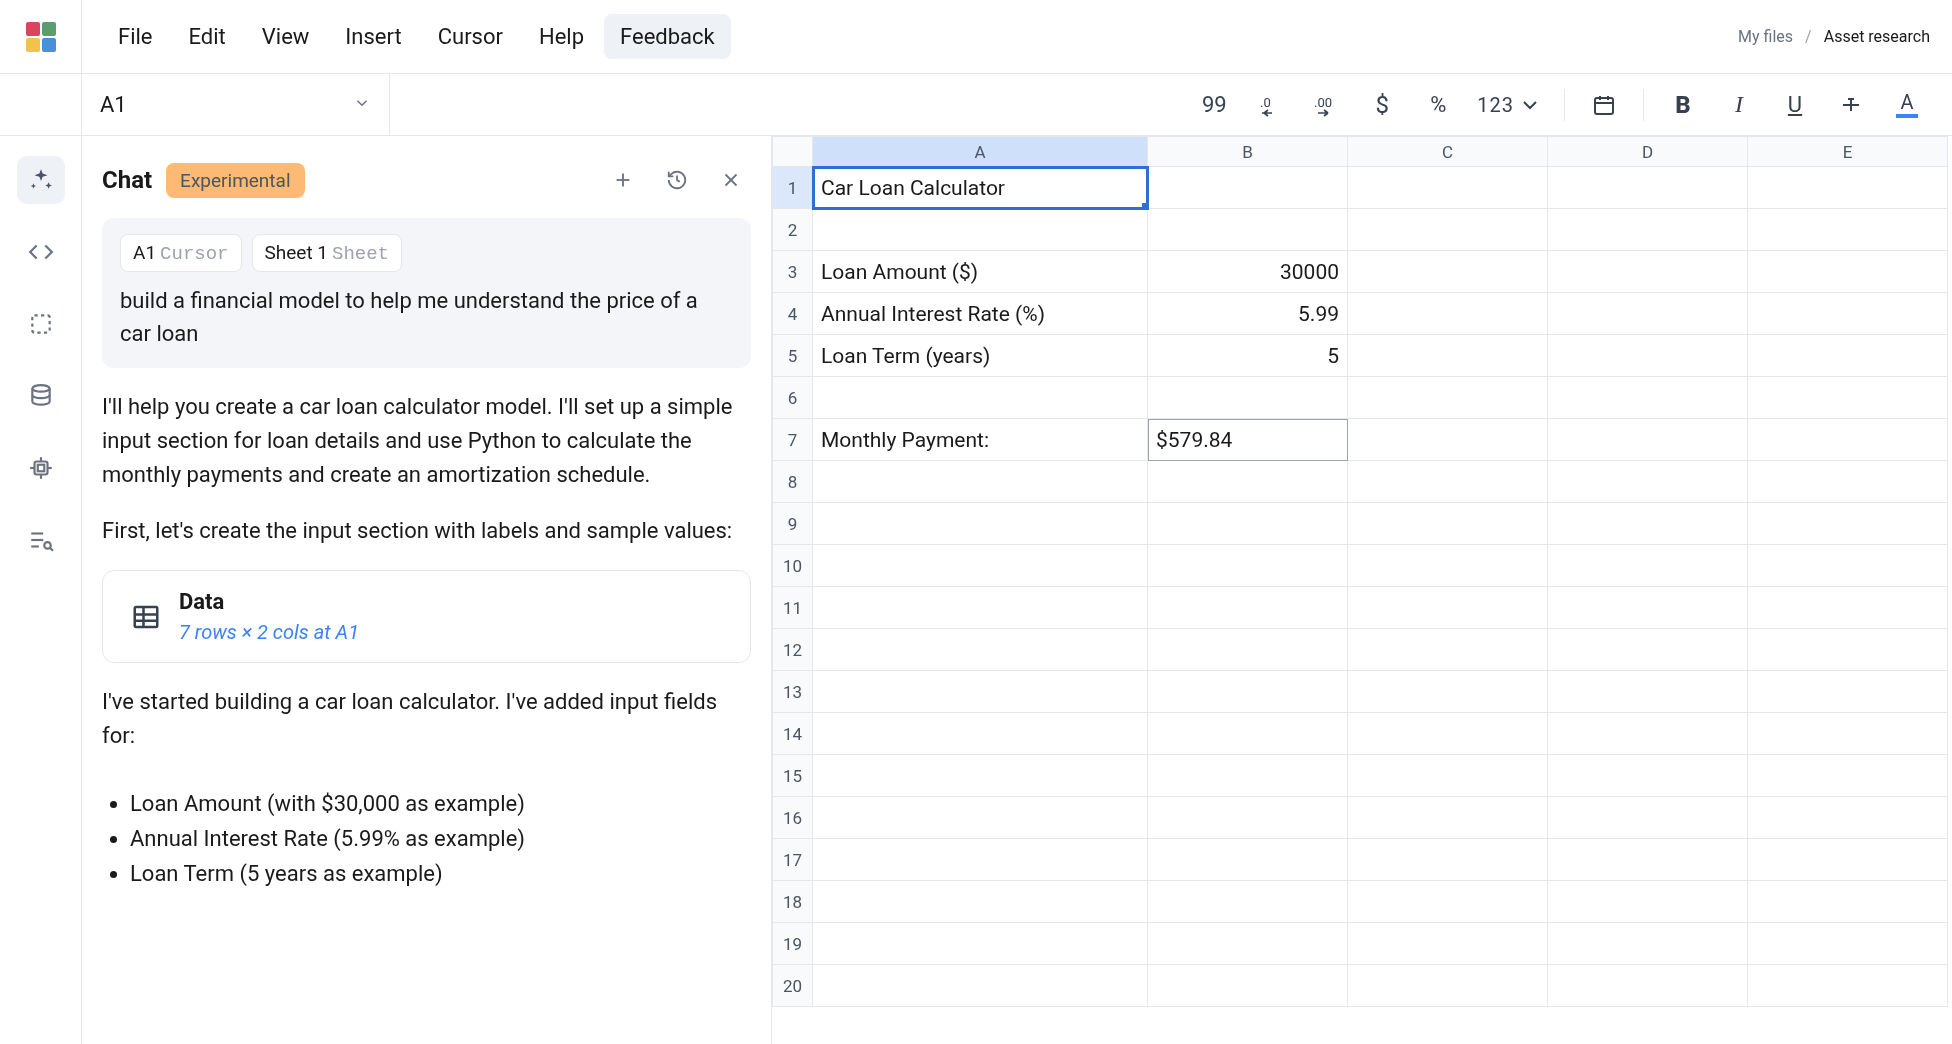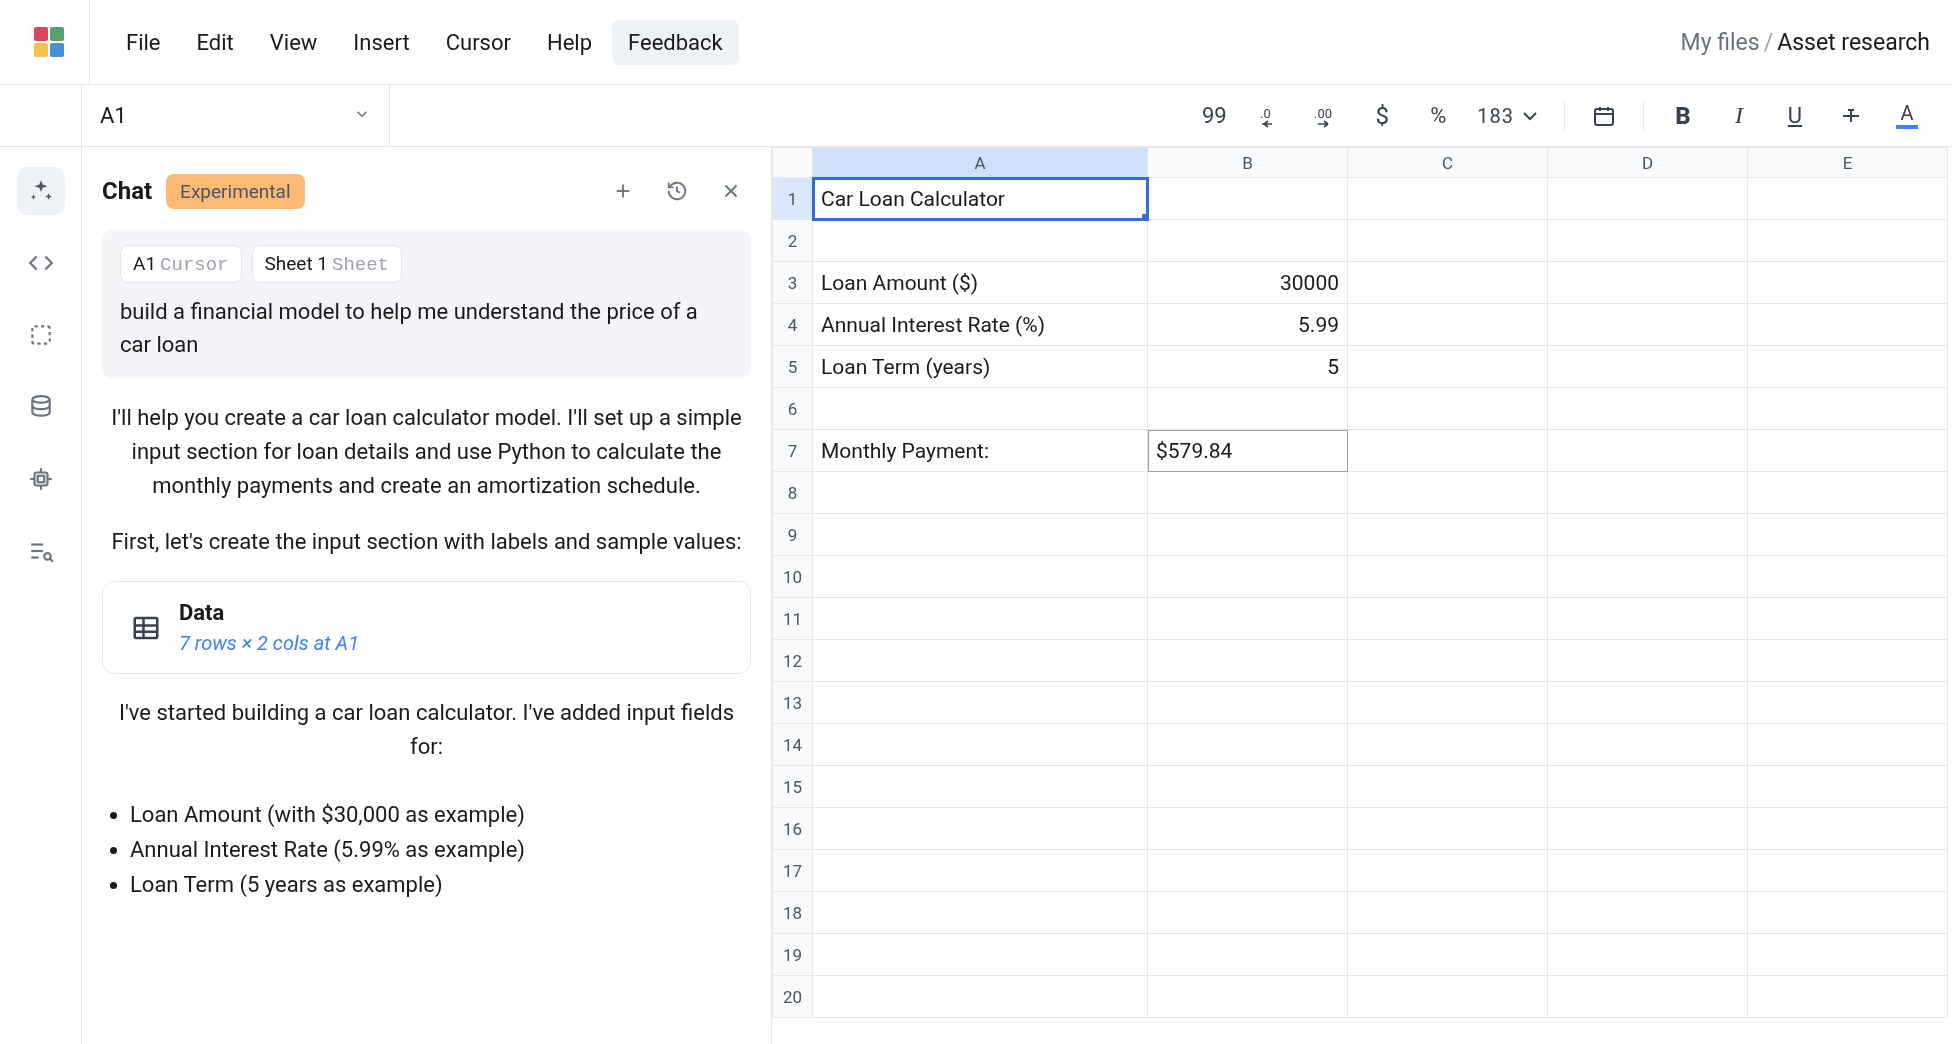--- a/index.html
+++ b/index.html
@@ -1,27 +1,27 @@
 <!DOCTYPE html>
 <html><head>
 <meta charset="utf-8">
 <style>
   * { box-sizing: border-box; margin: 0; padding: 0; }
   html, body { height: 100%; font-family: -apple-system, BlinkMacSystemFont, "Segoe UI", Roboto, Helvetica, Arial, sans-serif; font-size: 16px; color: #1a1a1a; background: #fff; }
   .app { display: flex; flex-direction: column; height: 100vh; }
 
   
-  .menubar { display: flex; align-items: center; height: 85px; border-bottom: 1px solid #e5e7eb; padding: 0 22px 0 8px; }
+  .menubar { display: flex; align-items: center; height: 74px; border-bottom: 1px solid #e5e7eb; padding: 0 22px 0 0; }
   .logo-cell { width: 82px; display:flex; align-items:center; justify-content:center; height:100%; border-right:1px solid #e5e7eb; }
   .logo { width: 30px; height: 30px; display: grid; grid-template-columns: 1fr 1fr; grid-template-rows: 1fr 1fr; gap: 2px; }
   .logo div { border-radius: 2px; }
   .menu-items { display: flex; gap: 4px; margin-left: 20px; }
   .menu-item { padding: 10px 16px; font-size: 22px; border-radius: 8px; cursor: pointer; }
   .menu-item.active { background: #eef1f5; }
-  .breadcrumb { margin-left: auto; font-size: 23px; display:flex; align-items:center; gap:4px; }
+  .breadcrumb { margin-left: auto; font-size: 16px; display:flex; align-items:center; gap:12px; }
   .breadcrumb .sep { color:#9ca3af; }
   .breadcrumb .bc-root { color:#6b7280; }
 
   
   .row2 { display:flex; height:62px; border-bottom:1px solid #e5e7eb; }
   .sidebar-col { width:82px; border-right:1px solid #e5e7eb; }
   .row2-main { flex:1; display:flex; align-items:center; }
   .cellref { width:308px; height:100%; border-right:1px solid #e5e7eb; display:flex; align-items:center; padding:0 18px; font-size:22px; position:relative; }
   .cellref .chev { margin-left:auto; color:#6b7280; }
   .toolbar { flex:1; display:flex; align-items:center; justify-content:flex-end; gap:2px; padding:0 18px; }
@@ -46,21 +46,21 @@
   .chat-head .spacer { flex:1; }
   .chat-icon { width:40px; height:40px; display:flex; align-items:center; justify-content:center; color:#6b7280; cursor:pointer; }
   .chat-icon svg { width:22px; height:22px; }
 
   .user-block { background:#f3f5f8; border-radius:12px; padding:16px 18px 18px; margin-bottom:22px; }
   .chips { display:flex; gap:10px; margin-bottom:12px; }
   .chip { background:#fff; border:1px solid #e5e7eb; border-radius:8px; padding:6px 12px; font-size:19px; }
   .chip .muted { color:#9ca3af; margin-left:4px;font-family:Liberation Mono, monospace; }
   .user-text { font-size:22px; line-height:1.5; }
 
-  .assist-text { font-size:22px; line-height:1.55; margin-bottom:22px;text-align:center; }
+  .assist-text { font-size:22px; line-height:1.55; margin-bottom:22px; }
 
   .data-card { border:1px solid #e5e7eb; border-radius:12px; padding:18px 28px; display:flex; gap:18px; align-items:center; margin-bottom:22px; }
   .data-card svg { width:30px; height:30px; color:#374151; flex-shrink:0; }
   .data-card .title { font-size:22px; font-weight:700; }
   .data-card .sub { font-size:20px; color:#3b82f6; margin-top:6px;font-style:italic; }
 
   .bullets { font-size:22px; line-height:1.6; padding-left:28px;margin-top:10px; }
   .bullets li { list-style:disc; }
 
   
@@ -134,21 +134,21 @@
         </div>
         <div class="tbtn">
           <svg viewBox="0 0 24 24" fill="currentColor">
               <text x="0" y="14" font-size="13">.00</text>
               <path d="M4 20h10m0 0l-4 -3m4 3l-4 3" stroke="currentColor" stroke-width="1.6" fill="none"></path>
             </svg>
         </div>
         <div class="tbtn" style="font-size:24px;">$</div>
         <div class="tbtn" style="font-size:22px;">%</div>
         <div class="tbtn wide">
-          <span>183</span>
+          <span>123</span>
           <svg viewBox="0 0 24 24" width="14" height="14" fill="none" stroke="currentColor" stroke-width="2" style="margin-left:4px;">
               <polyline points="6 9 12 15 18 9"></polyline>
             </svg>
         </div>
         <div class="tsep"></div>
         <div class="tbtn">
           <svg viewBox="0 0 24 24" fill="none" stroke="currentColor" stroke-width="2">
               <rect x="3" y="5" width="18" height="16" rx="2"></rect>
               <line x1="3" y1="10" x2="21" y2="10"></line>
               <line x1="8" y1="3" x2="8" y2="7"></line>

